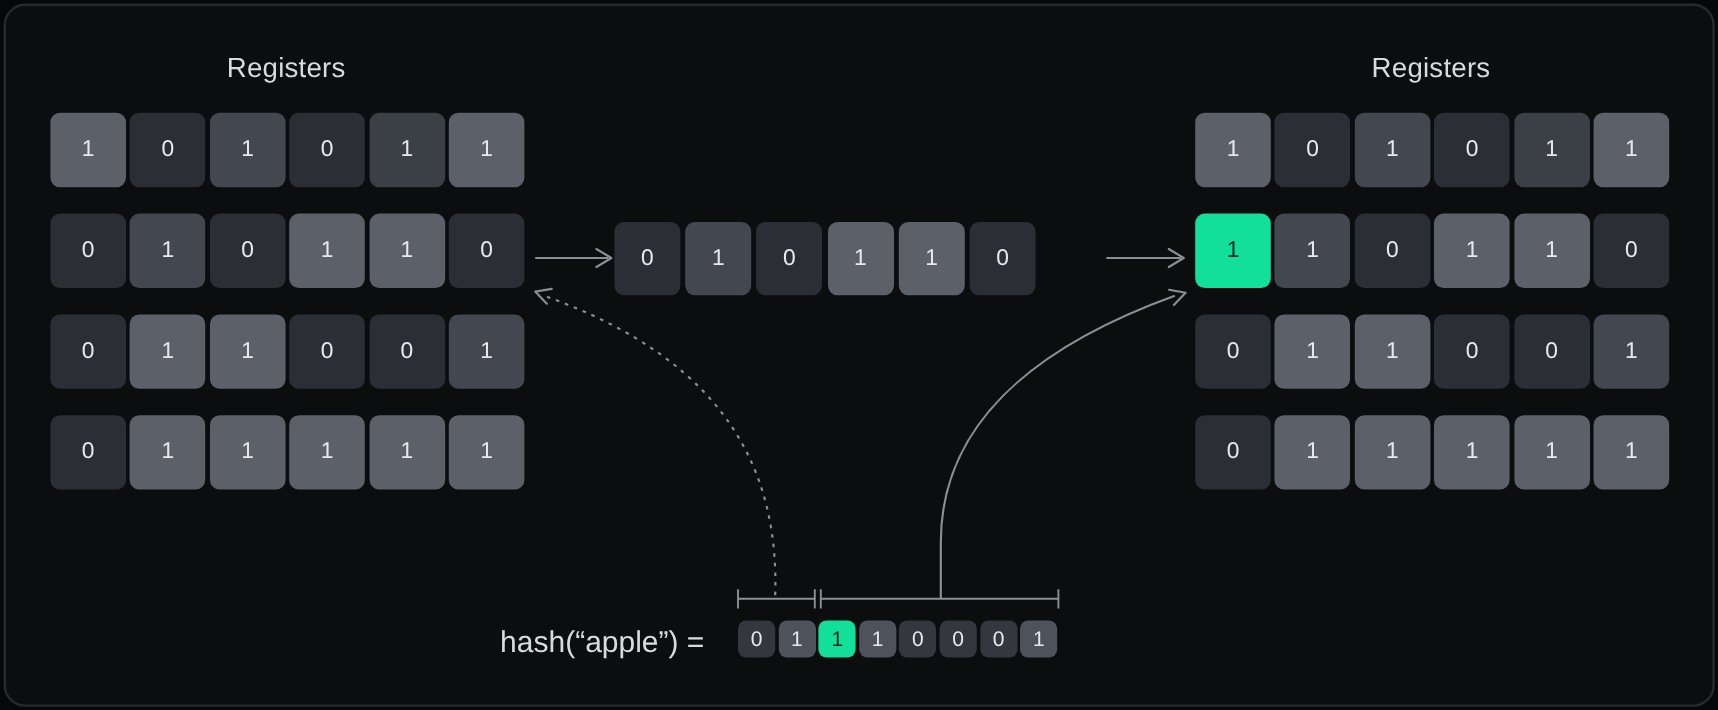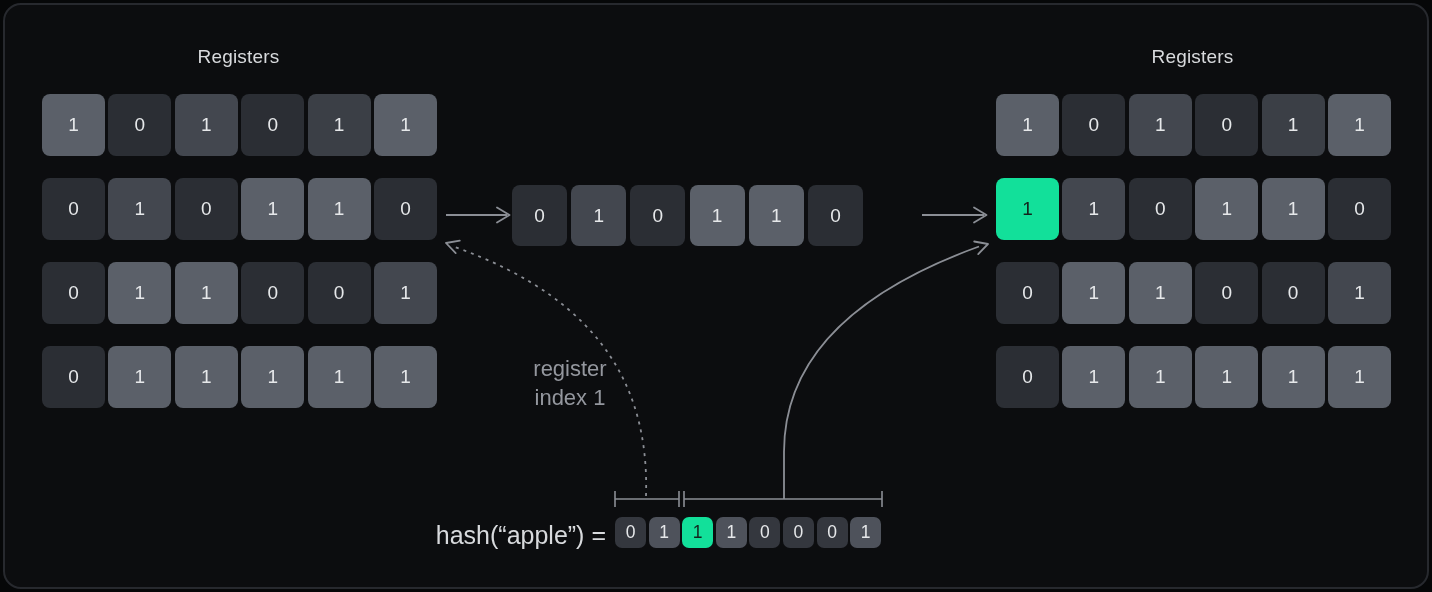--- a/index.html
+++ b/index.html
@@ -3,40 +3,40 @@
 <meta charset="utf-8">
 <style>
   html,body{margin:0;padding:0;background:#060708;}
   .stage{position:relative;width:1432px;height:592px;overflow:hidden;
          font-family:"Liberation Sans", sans-serif;}
   .panel{position:absolute;left:3px;top:3px;right:3px;bottom:3px;
          border:2px solid #27292e;border-radius:18px;background:#0c0d0f;box-sizing:border-box;}
   .overlay{position:absolute;left:0;top:0;width:1432px;height:592px;pointer-events:none;}
 
   .grid-title{position:absolute;width:393px;text-align:center;top:43px;
-              font-size:19px;line-height:27px;color:var(--title-color);letter-spacing:0.2px;}
+              font-size:23px;line-height:27px;color:var(--title-color);letter-spacing:0.2px;}
   .reg-grid{position:absolute;display:grid;grid-template-columns:repeat(6,63px);
             column-gap:3.4px;row-gap:22px;}
   .reg-grid .cell{height:62px;}
   .cell{display:flex;align-items:center;justify-content:center;
         border-radius:8px;color:var(--digit-color);font-size:19px;}
   .mid-row{position:absolute;left:512px;top:185px;display:flex;gap:4.2px;}
   .mid-row .cell{width:55px;height:61px;}
 
   .s-d{background:var(--cell-dark);}
   .s-md{background:var(--cell-medium-dark);}
   .s-m{background:var(--cell-medium);}
   .s-l{background:var(--cell-light);}
   .s-g{background:var(--accent-green);color:var(--green-text);}
   .s-hd{background:var(--hash-dark);}
   .s-hm{background:var(--hash-medium);}
 
   .float-label{position:absolute;width:200px;text-align:center;top:354px;
                font-size:22px;line-height:29px;color:var(--label-color);white-space:pre-line;}
-  .hash-label{position:absolute;left:356px;width:250px;top:520px;text-align:right;
+  .hash-label{position:absolute;left:337px;width:250px;top:520px;text-align:right;
               font-size:25px;line-height:30px;color:var(--title-color);}
   .hash-bits{position:absolute;left:615px;top:517px;display:flex;gap:2.6px;}
   .hash-bits .cell{width:31px;height:31px;border-radius:7px;font-size:17.5px;}
 
   .line{stroke:var(--line-color);fill:none;}
 </style>
 </head>
 <body style="background: rgb(6, 7, 8);">
 
 <div class="stage">
@@ -101,22 +101,20 @@
       <div class="cell s-d">0</div>
       <div class="cell s-m">1</div>
       <div class="cell s-d">0</div>
       <div class="cell s-l">1</div>
       <div class="cell s-l">1</div>
       <div class="cell s-l">1</div>
       <div class="cell s-l">1</div>
       <div class="cell s-l">1</div>
     </div>
 
-  <div class="float-label" style="left:470px">register
-index 1</div>
 
   <div class="hash-label">hash(“apple”) =</div>
   <div class="hash-bits">
       <div class="cell s-hd">0</div>
       <div class="cell s-hm">1</div>
       <div class="cell s-g">1</div>
       <div class="cell s-hm">1</div>
       <div class="cell s-hd">0</div>
       <div class="cell s-hd">0</div>
       <div class="cell s-hd">0</div>

